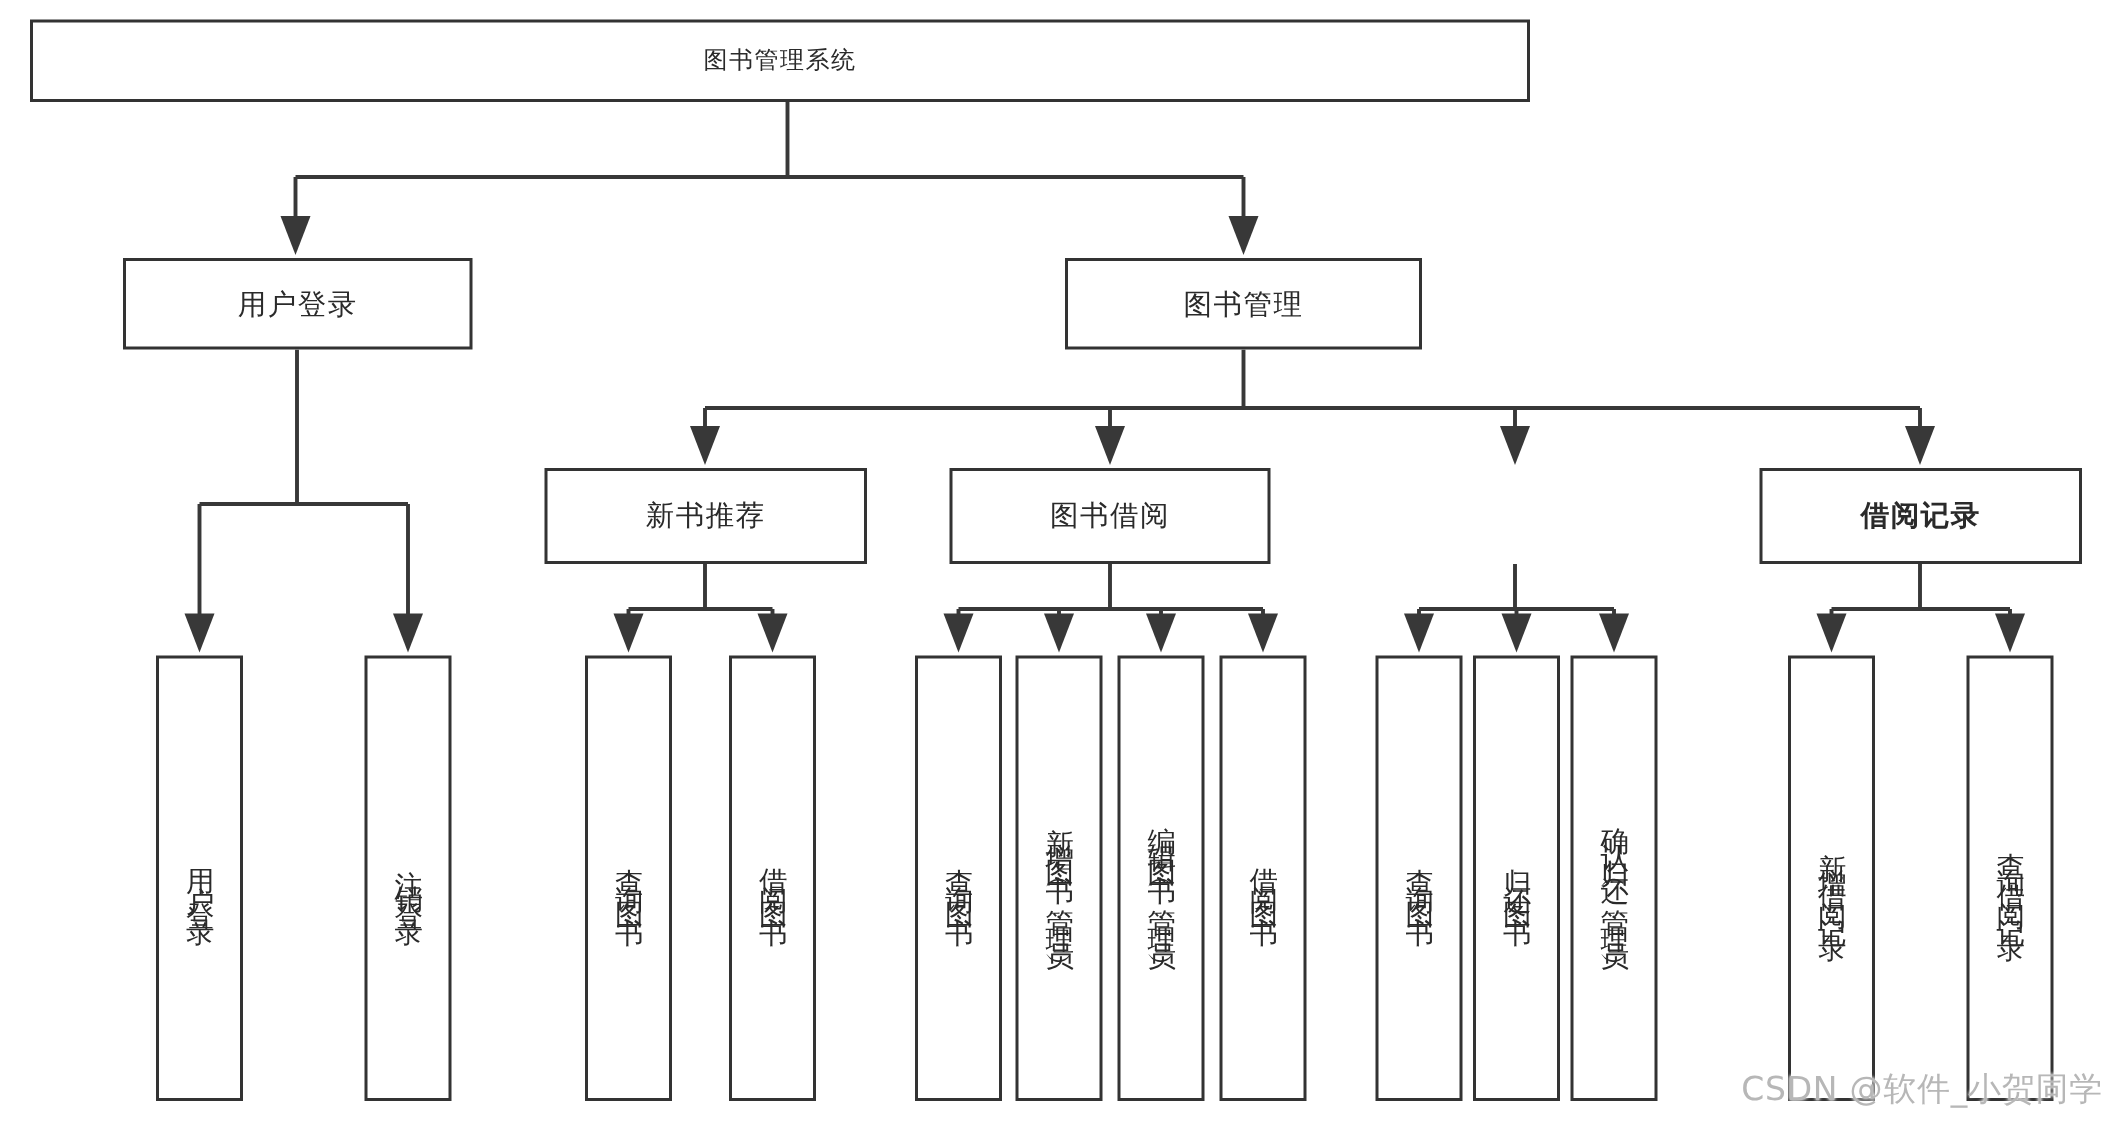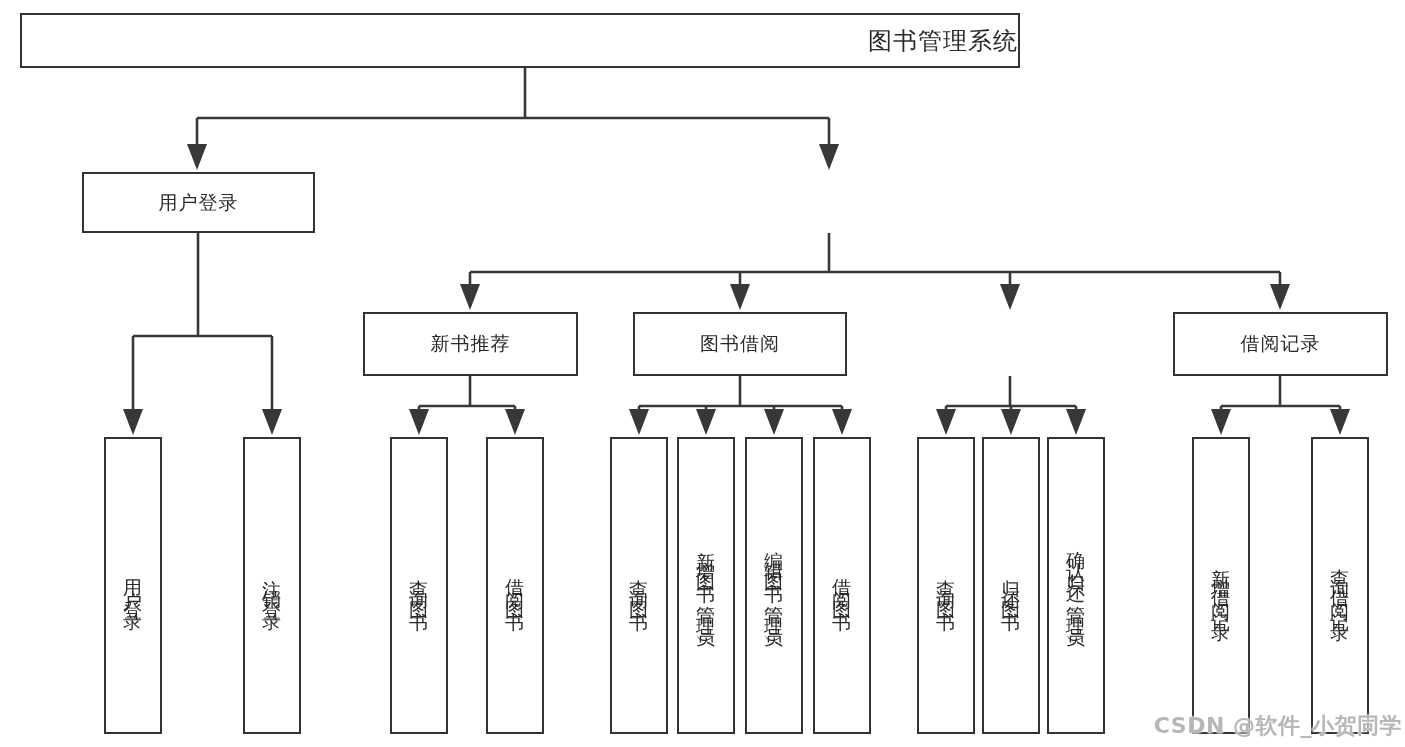--- a/index.html
+++ b/index.html
@@ -12,39 +12,39 @@
   }
   #connectors{position:absolute;left:0;top:0;z-index:1;}
   #connectors path{stroke:var(--line);stroke-width:2.6;fill:none;}
   #connectors polygon{fill:var(--line);stroke:none;}
   .node{
     position:absolute; box-sizing:border-box; background:#fff;
     border:2.4px solid var(--border); color:var(--text);
     display:flex; align-items:center; justify-content:center; z-index:2;
   }
   .hnode{font-size:19px; letter-spacing:1px;}
-  #n-root{left:20px; top:13px; width:1000px; height:55px; font-size:24px;justify-content:flex-end;}
+  #n-root{left:20px; top:13px; width:1000px; height:55px; font-size:16px;}
   #n-user-login{left:82px; top:172px; width:233px; height:61px;}
   #n-book-mgmt{left:710px; top:172px; width:238px; height:61px;}
   #n-rec{left:363px; top:312px; width:215px; height:64px;}
   #n-borrow{left:633px; top:312px; width:214px; height:64px;}
   #n-current{left:903px; top:312px; width:215px; height:64px;}
-  #n-record{left:1173px; top:312px; width:215px; height:64px;}
+  #n-record{left:1173px; top:312px; width:215px; height:64px;font-weight:bold;}
   .leaf{top:437px; width:58px; height:297px;}
   .vtext{
     writing-mode:vertical-rl; text-orientation:mixed;
     font-size:19px; letter-spacing:11px; line-height:1.1; color:var(--text);
   }
   #l1{left:104px}#l2{left:243px}#l3{left:390px}#l4{left:486px}#l5{left:610px}
   #l6{left:677px}#l7{left:745px}#l8{left:813px}#l9{left:917px}#l10{left:982px}
   #l11{left:1047px}#l12{left:1192px}#l13{left:1311px}
   #watermark{
     position:absolute; right:3px; top:711px; z-index:5;
     font-size:22px; color:var(--watermark); letter-spacing:0.5px;
-    text-shadow:0 0 3px #ffffff, 0 0 2px #ffffff; white-space:nowrap;font-weight:bold;
+    text-shadow:0 0 3px #ffffff, 0 0 2px #ffffff; white-space:nowrap;
   }
 </style>
 </head>
 <body>
 
 <div id="canvas">
 
   <svg id="connectors" width="1405" height="747" viewBox="0 0 1405 747" aria-hidden="true">
     <g>
       <path d="M525 68 V118 M197 118 H829 M197 118 V145 M829 118 V145"></path>
@@ -88,20 +88,23 @@
     </g>
   </svg>
 
   <div class="node hnode" id="n-root">
     <span>图书管理系统</span>
   </div>
 
   <div class="node hnode" id="n-user-login">
     <span>用户登录</span>
   </div>
+  <div class="node hnode" id="n-book-mgmt">
+    <span>图书管理</span>
+  </div>
 
   <div class="node hnode" id="n-borrow">
     <span>图书借阅</span>
   </div>
   <div class="node hnode" id="n-rec">
     <span>新书推荐</span>
   </div>
   <div class="node hnode" id="n-record">
     <span>借阅记录</span>
   </div>

